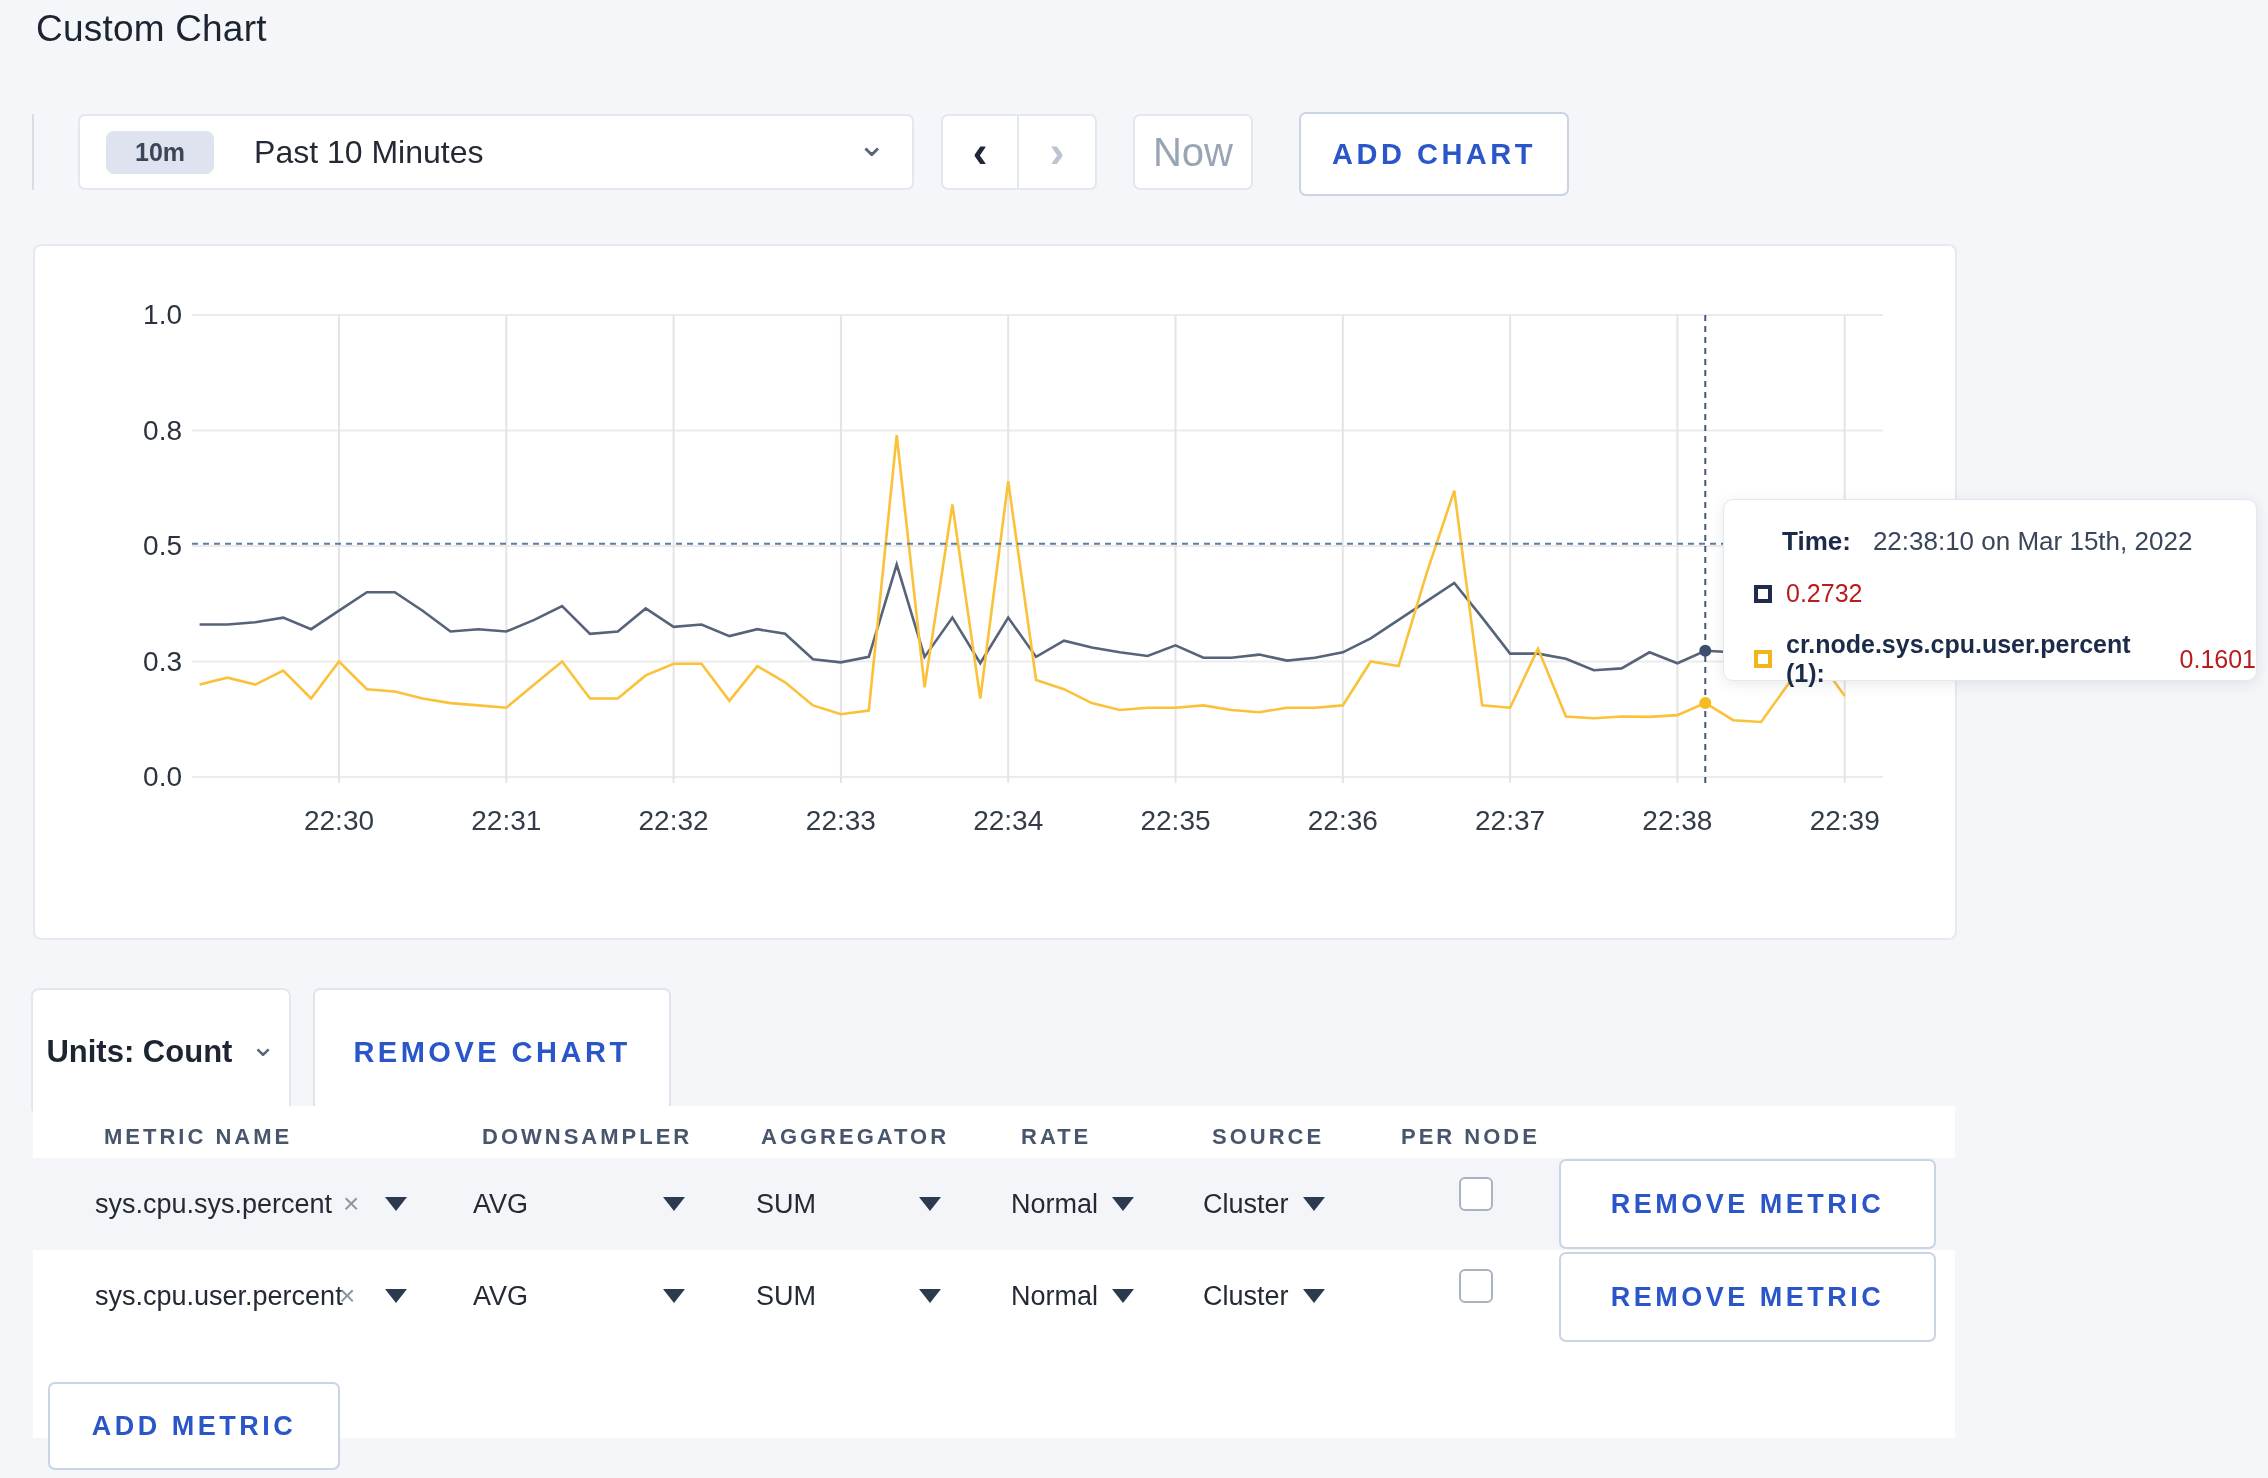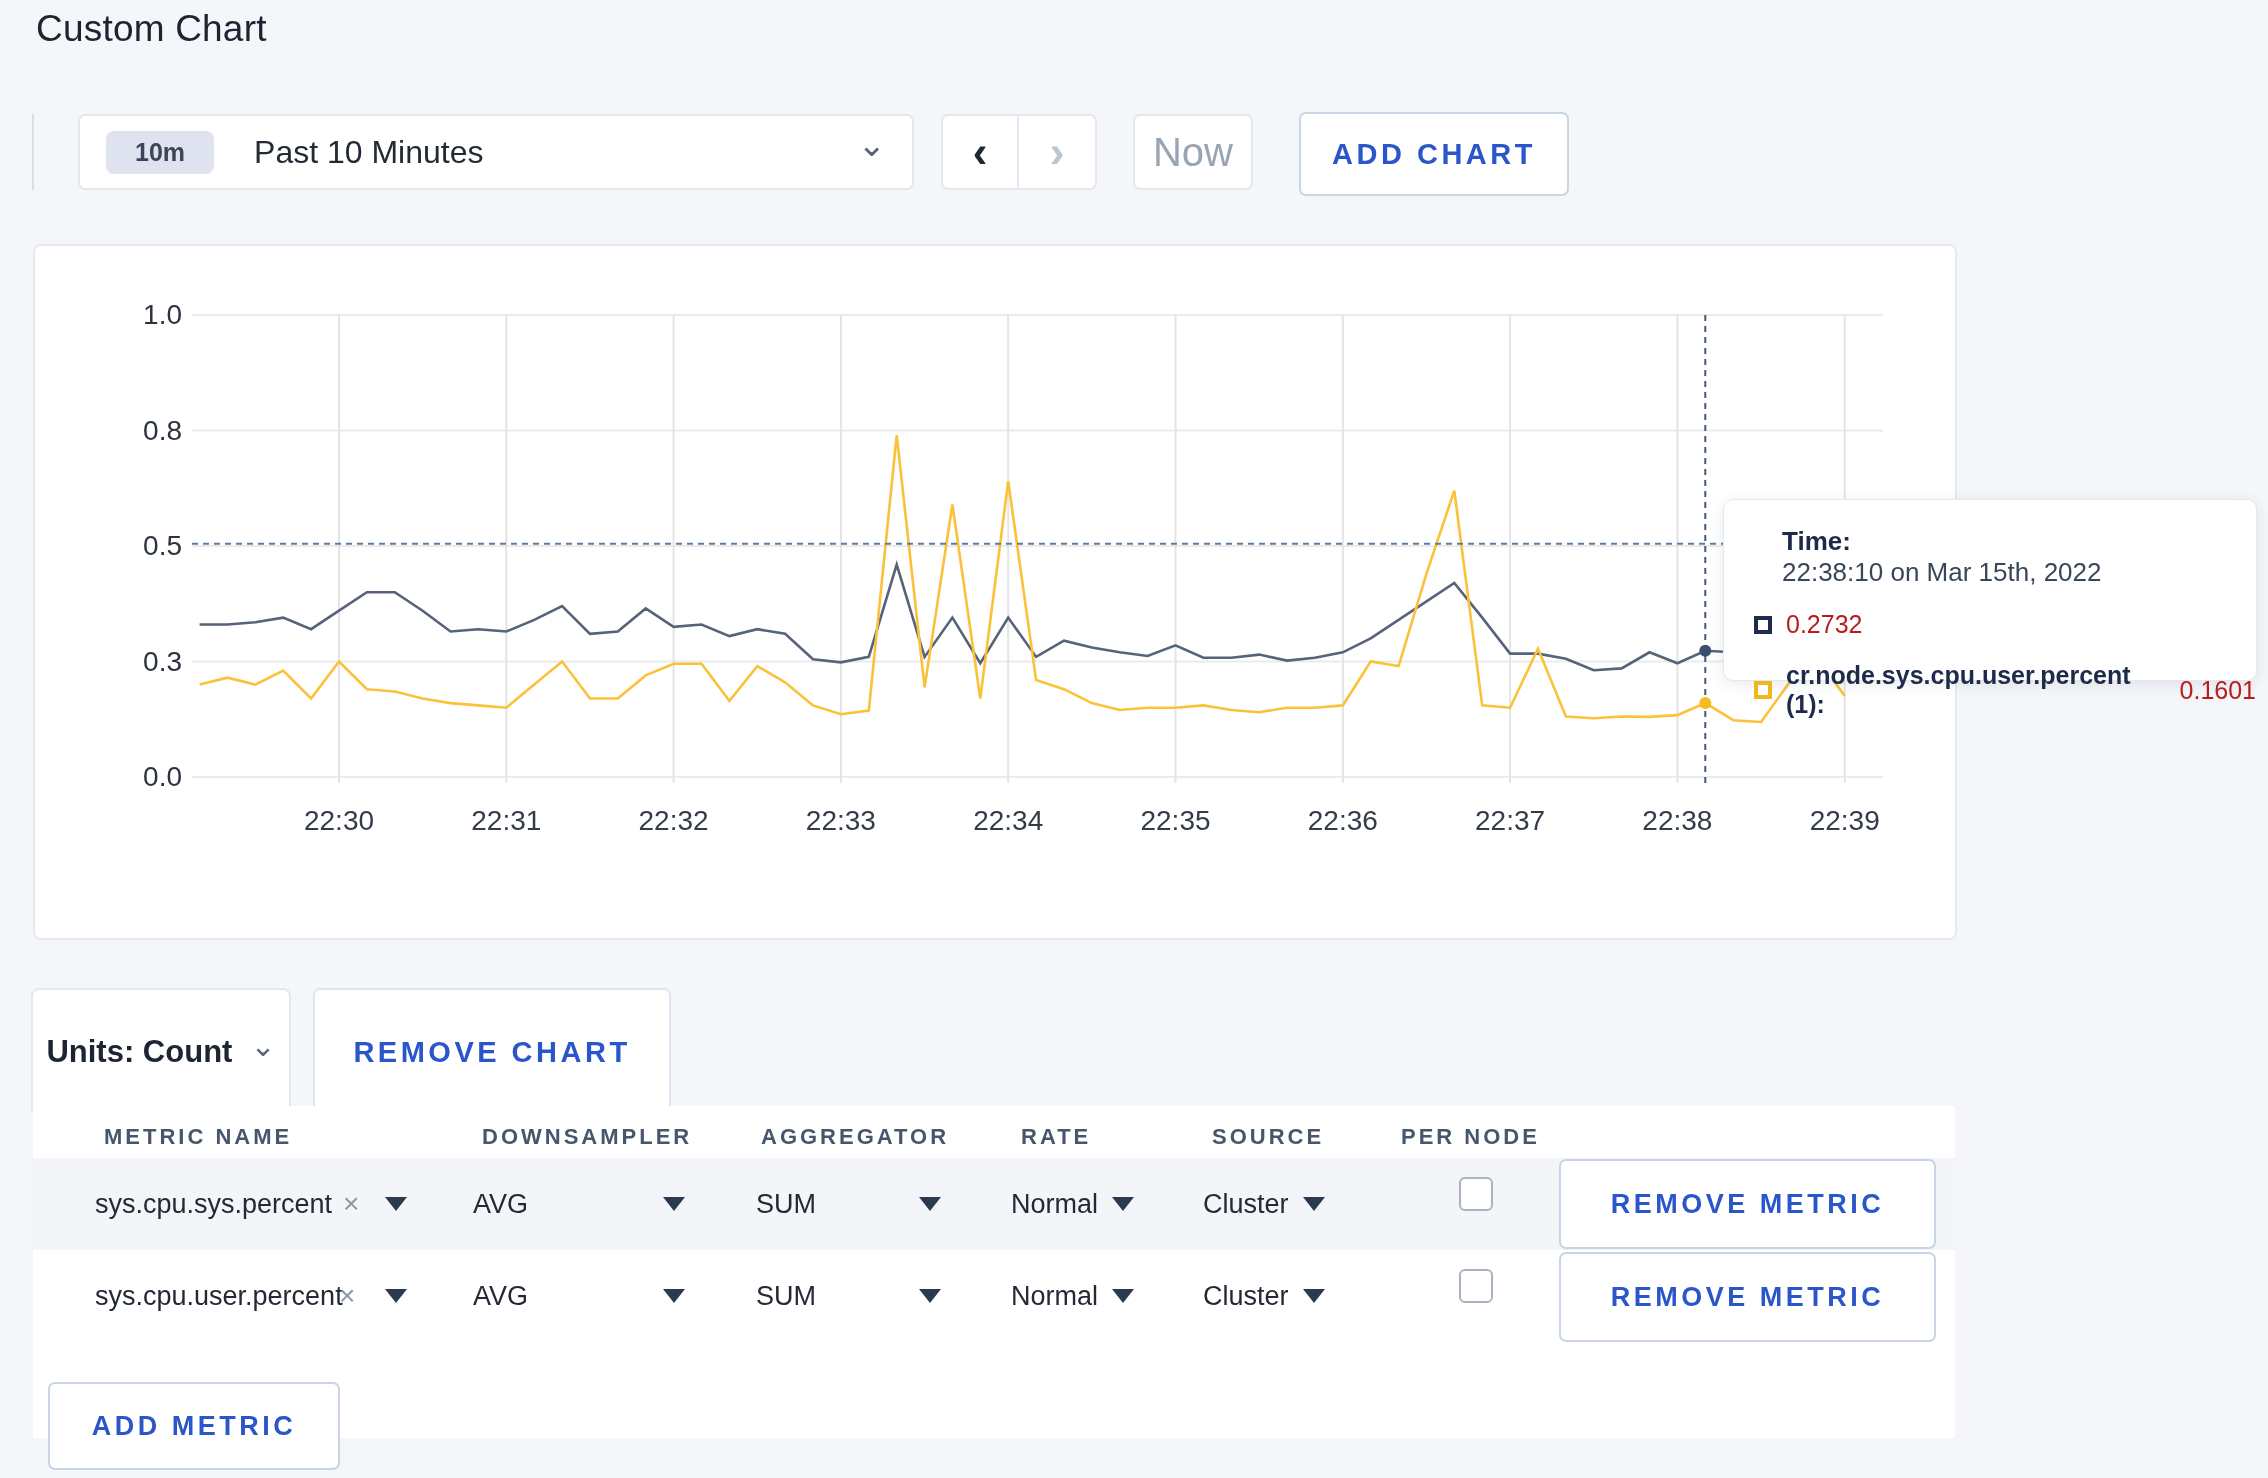--- a/index.html
+++ b/index.html
@@ -32,21 +32,21 @@
               color:#2a56c9; font-weight:600; letter-spacing:3.5px; cursor:pointer; }
   .add-chart { left:1299px; top:112px; width:270px; height:84px; font-size:29px; }
 
   
   .chart-card { left:33px; top:244px; width:1924px; height:696px; background:#fff; border:2px solid #e6eaf0; border-radius:8px; }
   .chart-svg { left:33px; top:244px; }
 
   
   .tooltip { left:1723px; top:499px; width:534px; height:182px; background:#fff; border:1px solid #e3e8ef; border-radius:10px;
              box-shadow:0 3px 14px rgba(40,50,70,.10); padding:26px 0 0 30px; z-index:5; }
-  .tt-time-row { display:flex; align-items:baseline; font-size:26px; margin-left:28px;flex-direction:column; }
+  .tt-time-row { display:flex; align-items:baseline; font-size:26px; margin-left:28px; }
   .tt-time-label { font-weight:bold; color:#1c2b49; margin-right:22px; }
   .tt-time-value { color:#3a4659; }
   .tt-row { display:flex; align-items:center; margin-top:22px; font-size:25px; }
   .tt-swatch { width:18px; height:18px; border:4px solid; background:#fff; margin-right:14px; flex:none; }
   .tt-label { font-weight:bold; color:#1c2b49; margin-right:18px; }
   .tt-value { color:#b91c1c; }
 
   
   .units-btn { left:31px; top:988px; width:260px; height:128px; justify-content:center; cursor:pointer; border-radius:8px; }
   .units-label { font-size:31px; font-weight:bold; color:#1d2533; }

